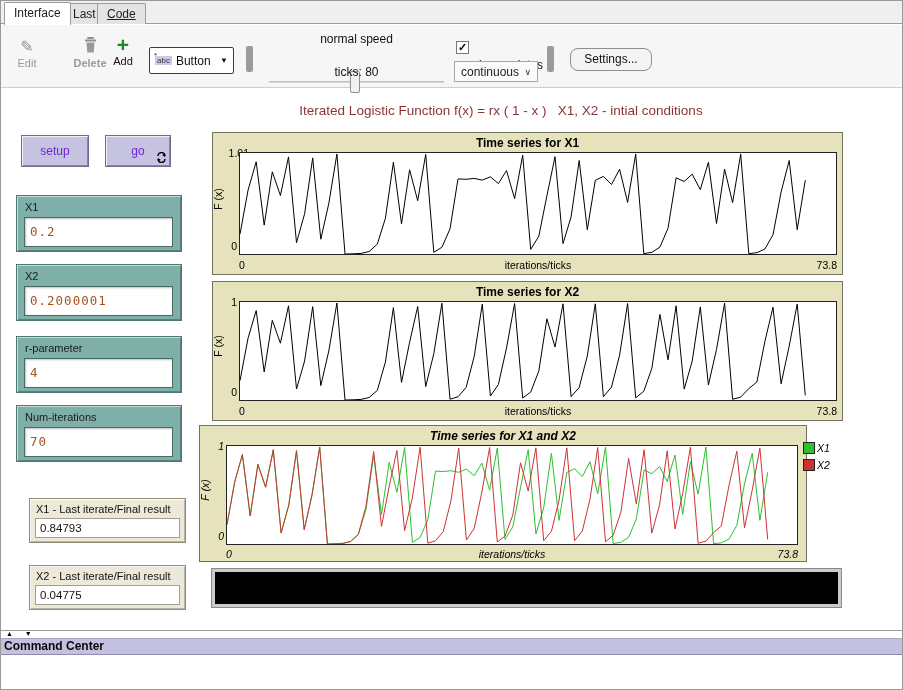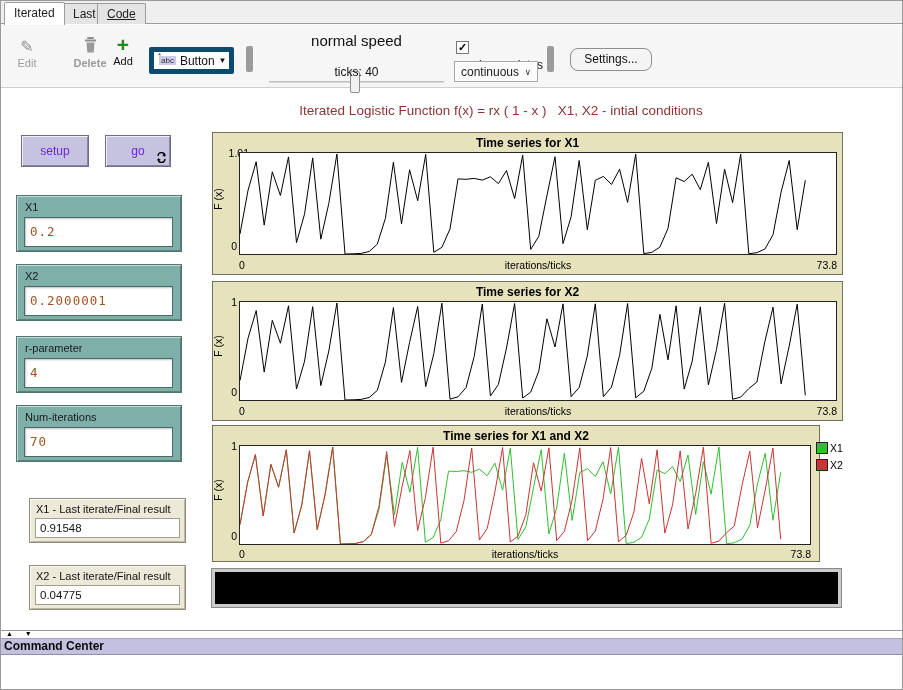--- a/index.html
+++ b/index.html
@@ -16,21 +16,21 @@
   .tab { position:absolute; top:2px; height:21px; padding:3px 9px 0 9px; font-size:12px;
          border:1px solid #9c9c9c; border-bottom:none; background:#e4e4e4; color:#222;
          border-radius:2px 2px 0 0; }
   .tab.active { background:#ffffff; top:1px; height:23px; z-index:2; }
 
   
   .toolbar { left:0; top:24px; width:100%; height:63px; background:#f6f6f6; border-bottom:1px solid #cfcfcf; }
   .toolbtn { position:absolute; text-align:center; color:#9a9a9a; font-size:11px; }
   .toolbtn .glyph { display:block; height:20px; font-size:16px; line-height:20px; }
   .combo { position:absolute; left:148px; top:22px; width:85px; height:27px; background:#fff;
-           border:5px solid #0c4a6e; border-radius:2px; font-size:12px; color:#111;
+           border:1px solid #0c4a6e; border-radius:2px; font-size:12px; color:#111;
            display:flex; align-items:center; padding:0 5px; gap:4px; }
   .abcchip { background:#ccc9ea; font-size:8px; padding:0 2px; color:#333; position:relative; }
   .abcchip:before { content:"*"; position:absolute; left:-1px; top:-5px; font-size:8px; color:#333; }
   .vsep { position:absolute; width:7px; height:26px; background:#9b9b9b; border-radius:2px; }
   .slider-track { position:absolute; left:268px; top:56px; width:175px; height:2px; background:#d8d8d8; border-top:1px solid #bdbdbd; }
   .slider-handle { position:absolute; left:349px; top:46px; width:10px; height:22px; background:#f2f2f2; border:1px solid #8f8f8f; border-radius:2px; }
   .checkbox { position:absolute; left:455px; top:16px; width:13px; height:13px; background:#fff; border:1px solid #777;
               font-size:11px; line-height:11px; text-align:center; color:#000; font-weight:bold; }
   .dropdown { position:absolute; left:453px; top:36px; width:84px; height:21px; background:#fbfbfb; border:1px solid #a8a8a8;
               font-size:12px; color:#222; display:flex; align-items:center; justify-content:space-between; padding:0 6px; }
@@ -76,21 +76,21 @@
   
   .divider { left:0; top:629px; width:100%; height:1px; background:#9a9a9a; }
   .split-arrows { left:5px; top:629px; font-size:7px; color:#000; letter-spacing:5px; }
   .ccbar { left:0; top:637px; width:100%; height:17px; background:#c4c1e0; border-top:1px solid #a5a2c2;
            border-bottom:1px solid #8f8cab; font-size:12px; font-weight:bold; color:#0a0a0a; line-height:15px; padding-left:3px; }
 </style>
 </head>
 <body>
 
 <div class="abs tabstrip">
-  <div class="tab active" style="left:3px;">Iterated</div>
+  <div class="tab active" style="left:3px;">Interface</div>
   <div class="tab" style="left:62px;">Last</div>
   <div class="tab" style="left:96px;text-decoration:underline;">Code</div>
 </div>
 
 <div class="abs toolbar">
   <div class="toolbtn" style="left:10px; top:12px; width:32px;">
     <span class="glyph" style="color:#8f8f8f;">✎</span>
     <span>Edit</span>
   </div>
   <div class="toolbtn" style="left:68px; top:12px; width:42px;font-weight:bold;">
@@ -108,24 +108,24 @@
     <span>Add</span>
   </div>
 
   <div class="combo">
     <span class="abcchip">abc</span>
     <span>Button</span>
     <span style="font-size:8px; margin-left:auto;">▼</span>
   </div>
   <div class="vsep" style="left:245px; top:21px;"></div>
 
-  <div class="abs" style="left:268px; top:7px; width:175px; text-align:center; font-size:15px; color:#111;">normal speed</div>
+  <div class="abs" style="left:268px; top:7px; width:175px; text-align:center; font-size:12px; color:#111;">normal speed</div>
   <div class="slider-track"></div>
   <div class="slider-handle"></div>
-  <div class="abs" style="left:268px; top:40px; width:175px; text-align:center; font-size:12px; color:#111;">ticks: 40</div>
+  <div class="abs" style="left:268px; top:40px; width:175px; text-align:center; font-size:12px; color:#111;">ticks: 80</div>
 
   <div class="checkbox">
     <span>✓</span>
   </div>
   <div class="abs" style="left:472px; top:16px; font-size:12px; color:#111;margin-top:17px;">view updates</div>
   <div class="dropdown">
     <span>continuous</span>
     <span style="font-size:9px; color:#333;">∨</span>
   </div>
   <div class="vsep" style="left:546px; top:21px;"></div>
@@ -159,21 +159,21 @@
   <div class="lbl">r-parameter</div>
   <div class="field">4</div>
 </div>
 <div class="abs nl-input" style="left:15px; top:404px; width:166px; height:57px;">
   <div class="lbl">Num-iterations</div>
   <div class="field">70</div>
 </div>
 
 <div class="abs nl-monitor" style="left:28px; top:497px; width:157px; height:45px;">
   <div class="lbl">X1 - Last iterate/Final result</div>
-  <div class="field">0.91548</div>
+  <div class="field">0.84793</div>
 </div>
 <div class="abs nl-monitor" style="left:28px; top:564px; width:157px; height:45px;">
   <div class="lbl">X2 - Last iterate/Final result</div>
   <div class="field">0.04775</div>
 </div>
 
 <div class="abs nl-plot" style="left:211px; top:131px; width:631px; height:143px;">
   <div class="plot-title">Time series for X1</div>
   <div class="ytick" style="left:0; top:14px;margin-left:12px;">1.01</div>
   <div class="ytick" style="left:0; top:107px;">0</div>
@@ -196,21 +196,21 @@
   <div class="plot-area" style="left:26px; top:19px; width:598px; height:100px;">
     <svg width="596" height="98" style="display:block;">
         <polyline points="0.0,78.6 8.1,35.9 16.2,8.6 24.2,70.0 32.3,18.3 40.4,41.2 48.5,3.8 56.5,87.0 64.6,59.0 72.7,4.7 80.8,83.6 88.8,49.0 96.9,1.0 105.0,98.0 113.1,97.8 121.1,97.4 129.2,95.5 137.3,88.4 145.4,60.1 153.4,5.6 161.5,80.4 169.6,40.3 177.7,4.5 185.7,84.6 193.8,51.7 201.9,1.2 210.0,97.2 218.0,94.8 226.1,85.5 234.2,54.5 242.3,2.0 250.4,94.0 258.4,82.5 266.5,46.0 274.6,1.5 282.7,96.0 290.7,90.1 298.8,69.1 306.9,16.8 315.0,45.0 323.0,1.8 331.1,94.7 339.2,85.4 347.3,54.0 355.3,1.8 363.4,94.7 371.5,85.1 379.6,53.2 387.6,1.5 395.7,95.8 403.8,89.2 411.9,66.1 419.9,12.4 428.0,57.8 436.1,3.8 444.2,87.1 452.2,59.2 460.3,4.9 468.4,83.0 476.5,47.4 484.6,1.2 492.6,97.3 500.7,95.1 508.8,86.6 516.9,80.0 524.9,39.4 533.0,5.2 541.1,81.8 549.2,44.1 557.2,2.1 565.3,93.4" fill="none" stroke="#000000" stroke-width="1"></polyline>
       </svg>
   </div>
   <div class="xaxis" style="left:26px; top:123px;">0</div>
   <div class="xaxis" style="left:26px; top:123px; width:598px; text-align:center;">iterations/ticks</div>
   <div class="xaxis" style="left:26px; top:123px; width:598px; text-align:right;">73.8</div>
 </div>
 
-<div class="abs nl-plot" style="left:211px; top:424px; width:608px; height:137px;">
+<div class="abs nl-plot" style="left:198px; top:424px; width:608px; height:137px;font-style:italic;">
   <div class="plot-title">Time series for X1 and X2</div>
   <div class="ytick" style="left:0; top:14px;">1</div>
   <div class="ytick" style="left:0; top:104px;">0</div>
   <div class="ylab" style="left:-6px; top:58px;">F (x)</div>
   <div class="plot-area" style="left:26px; top:19px; width:572px; height:100px;">
     <svg width="570" height="98" style="display:block;">
         <polyline points="0.0,78.6 7.7,35.9 15.4,8.6 23.2,70.0 30.9,18.3 38.6,41.2 46.3,3.8 54.1,87.0 61.8,59.0 69.5,4.7 77.2,83.6 85.0,49.0 92.7,1.0 100.4,98.0 108.1,97.8 115.9,97.4 123.6,95.5 131.3,88.4 139.0,63.4 146.7,8.9 154.5,68.8 162.2,16.3 169.9,46.3 177.6,1.4 185.4,96.3 193.1,91.5 200.8,73.7 208.5,25.1 216.3,25.5 224.0,24.7 231.7,26.3 239.4,23.1 247.2,29.7 254.9,17.1 262.6,44.2 270.3,2.1 278.0,93.5 285.8,80.9 293.5,41.6 301.2,3.6 308.9,87.9 316.7,61.9 324.4,7.3 332.1,74.4 339.8,26.5 347.6,22.7 355.3,30.6 363.0,15.7 370.7,47.9 378.5,1.1 386.2,97.6 393.9,96.3 401.6,91.3 409.3,73.1 417.1,24.0 424.8,27.7 432.5,20.6 440.2,35.5 448.0,9.1 455.7,68.4 463.4,15.7 471.1,48.1 478.9,1.0 486.6,97.7 494.3,96.8 502.0,93.1 509.8,79.4 517.5,37.8 525.2,7.3 532.9,74.3 540.7,26.3" fill="none" stroke="#2fbf2f" stroke-width="1"></polyline>
         <polyline points="0.0,78.6 7.7,35.9 15.4,8.6 23.2,70.0 30.9,18.3 38.6,41.2 46.3,3.8 54.1,87.0 61.8,59.0 69.5,4.7 77.2,83.6 85.0,49.0 92.7,1.0 100.4,98.0 108.1,97.8 115.9,97.4 123.6,95.5 131.3,88.4 139.0,60.1 146.7,5.6 154.5,80.4 162.2,40.3 169.9,4.5 177.6,84.6 185.4,51.7 193.1,1.2 200.8,97.2 208.5,94.8 216.3,85.5 224.0,54.5 231.7,2.0 239.4,94.0 247.2,82.5 254.9,46.0 262.6,1.5 270.3,96.0 278.0,90.1 285.8,69.1 293.5,16.8 301.2,45.0 308.9,1.8 316.7,94.7 324.4,85.4 332.1,54.0 339.8,1.8 347.6,94.7 355.3,85.1 363.0,53.2 370.7,1.5 378.5,95.8 386.2,89.2 393.9,66.1 401.6,12.4 409.3,57.8 417.1,3.8 424.8,87.1 432.5,59.2 440.2,4.9 448.0,83.0 455.7,47.4 463.4,1.2 471.1,97.3 478.9,95.1 486.6,86.6 494.3,80.0 502.0,39.4 509.8,5.2 517.5,81.8 525.2,44.1 532.9,2.1 540.7,93.4" fill="none" stroke="#cc3333" stroke-width="1"></polyline>
       </svg>
   </div>

